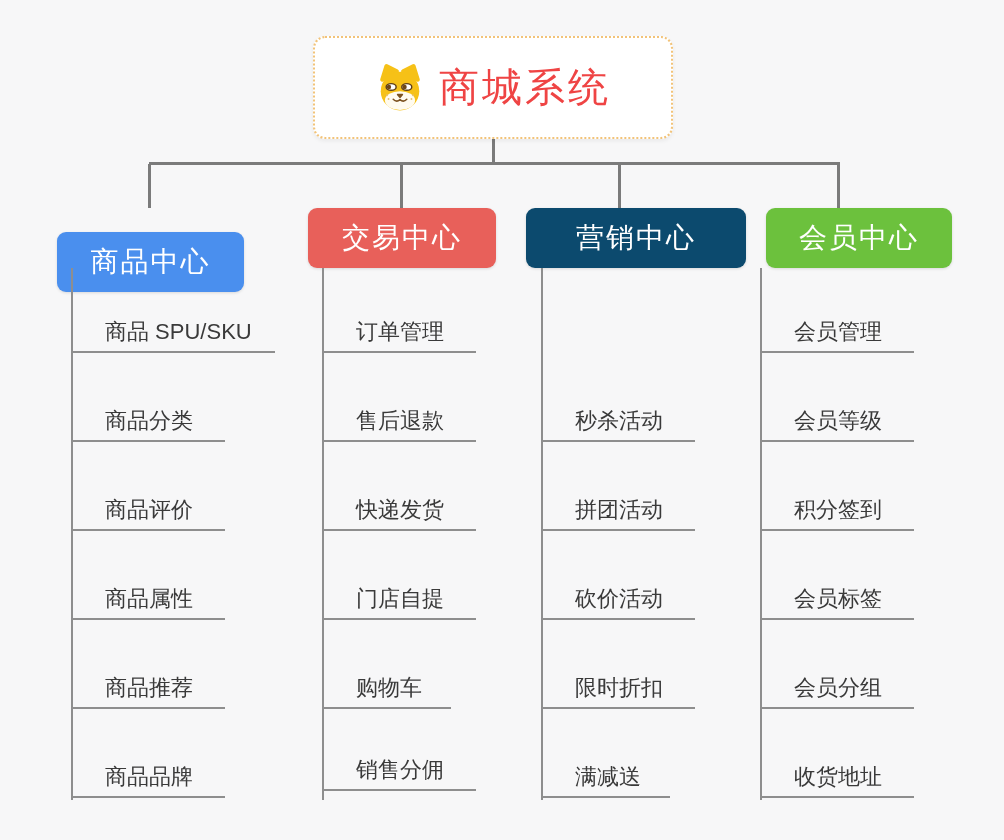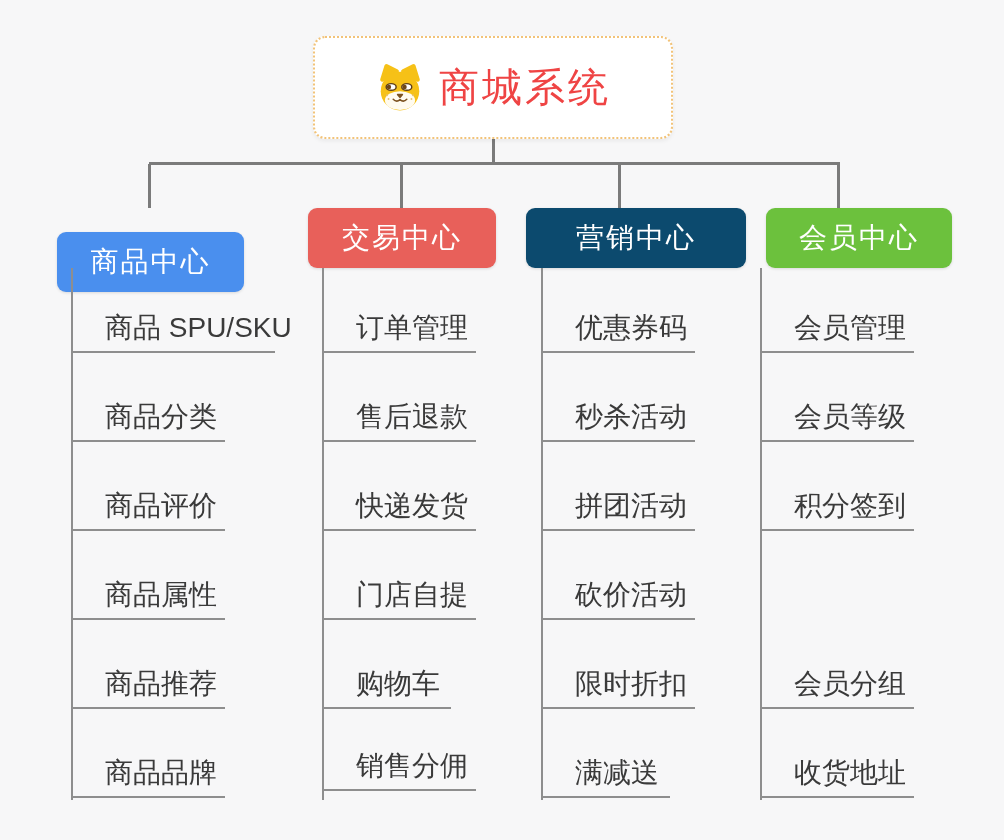--- a/index.html
+++ b/index.html
@@ -50,21 +50,21 @@
     box-sizing:border-box;
     white-space:nowrap;
   }
   
   .leaf{
     position:absolute;height:34px;
     border-bottom:2px solid #8e8e8e;
     display:flex;align-items:flex-end;
     padding:0 0 4px 34px;
     box-sizing:border-box;
-    font-size:28px;
+    font-size:22px;
     color:#3a3a3a;
     white-space:nowrap;
   }
 </style>
 </head>
 <body>
 
 <div class="canvas">
 
   <div class="conn root-stem"></div>
@@ -111,26 +111,26 @@
   <div class="leaf" style="left:71px;top:675px;width:154px">商品推荐</div>
   <div class="leaf" style="left:71px;top:764px;width:154px">商品品牌</div>
 
   <div class="leaf" style="left:322px;top:319px;width:154px">订单管理</div>
   <div class="leaf" style="left:322px;top:408px;width:154px">售后退款</div>
   <div class="leaf" style="left:322px;top:497px;width:154px">快递发货</div>
   <div class="leaf" style="left:322px;top:586px;width:154px">门店自提</div>
   <div class="leaf" style="left:322px;top:675px;width:129px">购物车</div>
   <div class="leaf" style="left:322px;top:757px;width:154px">销售分佣</div>
 
-  <div class="leaf" style="left:541px;top:319px;width:154px">优惠券码</div>
   <div class="leaf" style="left:541px;top:408px;width:154px">秒杀活动</div>
   <div class="leaf" style="left:541px;top:497px;width:154px">拼团活动</div>
   <div class="leaf" style="left:541px;top:586px;width:154px">砍价活动</div>
   <div class="leaf" style="left:541px;top:675px;width:154px">限时折扣</div>
   <div class="leaf" style="left:541px;top:764px;width:129px">满减送</div>
 
   <div class="leaf" style="left:760px;top:319px;width:154px">会员管理</div>
   <div class="leaf" style="left:760px;top:408px;width:154px">会员等级</div>
   <div class="leaf" style="left:760px;top:497px;width:154px">积分签到</div>
+  <div class="leaf" style="left:760px;top:586px;width:154px">会员标签</div>
   <div class="leaf" style="left:760px;top:675px;width:154px">会员分组</div>
   <div class="leaf" style="left:760px;top:764px;width:154px">收货地址</div>
 
 </div>
 
 </body></html>

